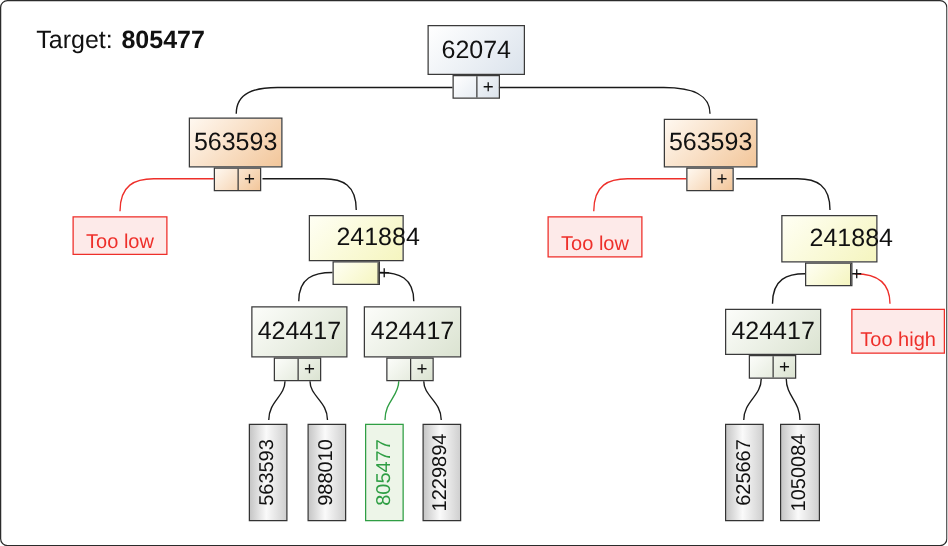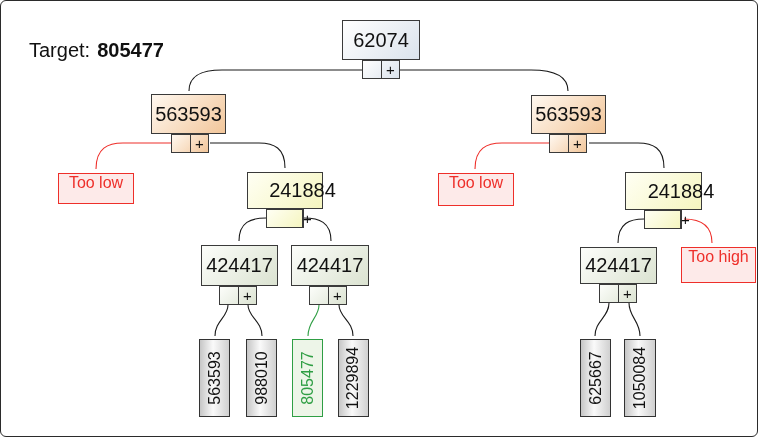--- a/index.html
+++ b/index.html
@@ -8,21 +8,21 @@
     --node-blue:#dbe3ec; --node-peach:#f2c69a; --node-yellow:#f5f5bf;
     --node-sage:#dbe3d1; --leaf-gray:#d0d0d0;
   }
   html,body{margin:0;padding:0;background:#fff;}
   .canvas{
     position:relative; width:758px; height:437px; box-sizing:border-box;
     border:1.5px solid #2b2b2b; border-radius:6px; background:#fff;
     font-family:"Liberation Sans", sans-serif; overflow:hidden;
   }
   .title{position:absolute; left:28px; top:20px; font-size:20px; color:#111;
-    display:flex; gap:7px; align-items:baseline;margin-top:18px;}
+    display:flex; gap:7px; align-items:baseline;}
   .title .bold{font-weight:bold;}
   .edges{position:absolute; left:0; top:0; pointer-events:none;}
   .edges path{fill:none; stroke-width:1.1px;}
   .e-black{stroke:var(--edge-black);} .e-red{stroke:var(--edge-red);} .e-green{stroke:var(--edge-green);}
   .mk-black{fill:var(--edge-black);} .mk-red{fill:var(--edge-red);} .mk-green{fill:var(--edge-green);}
   .node{
     position:absolute; box-sizing:border-box; border:1px solid #3a3a3a;
     display:flex; align-items:center; justify-content:center;
     font-size:20px; color:#111; z-index:2;
   }
@@ -41,21 +41,21 @@
     position:absolute; width:31px; height:78px; box-sizing:border-box;
     border:1px solid #333; display:flex; align-items:center; justify-content:center;
     background:linear-gradient(90deg,#c6c6c6 0%,#fafafa 45%,var(--leaf-gray) 100%); z-index:2;
   }
   .leaf span{transform:rotate(-90deg); white-space:nowrap; font-size:16px; color:#111;}
   .leaf.green{background:var(--leaf-highlight-bg); border-color:var(--edge-green);}
   .leaf.green span{color:var(--edge-green);}
   .badge{
     position:absolute; box-sizing:border-box; border:1px solid var(--edge-red);
     background:var(--badge-bg); color:var(--edge-red);
-    display:flex; align-items:flex-start; justify-content:center; font-size:16px; z-index:2;
+    display:flex; align-items:flex-end; justify-content:center; font-size:16px; z-index:2;
   }
 </style>
 </head>
 <body>
 
 <div class="canvas">
 
   <div class="title">
     <span>Target:</span>
     <span class="bold">805477</span>

